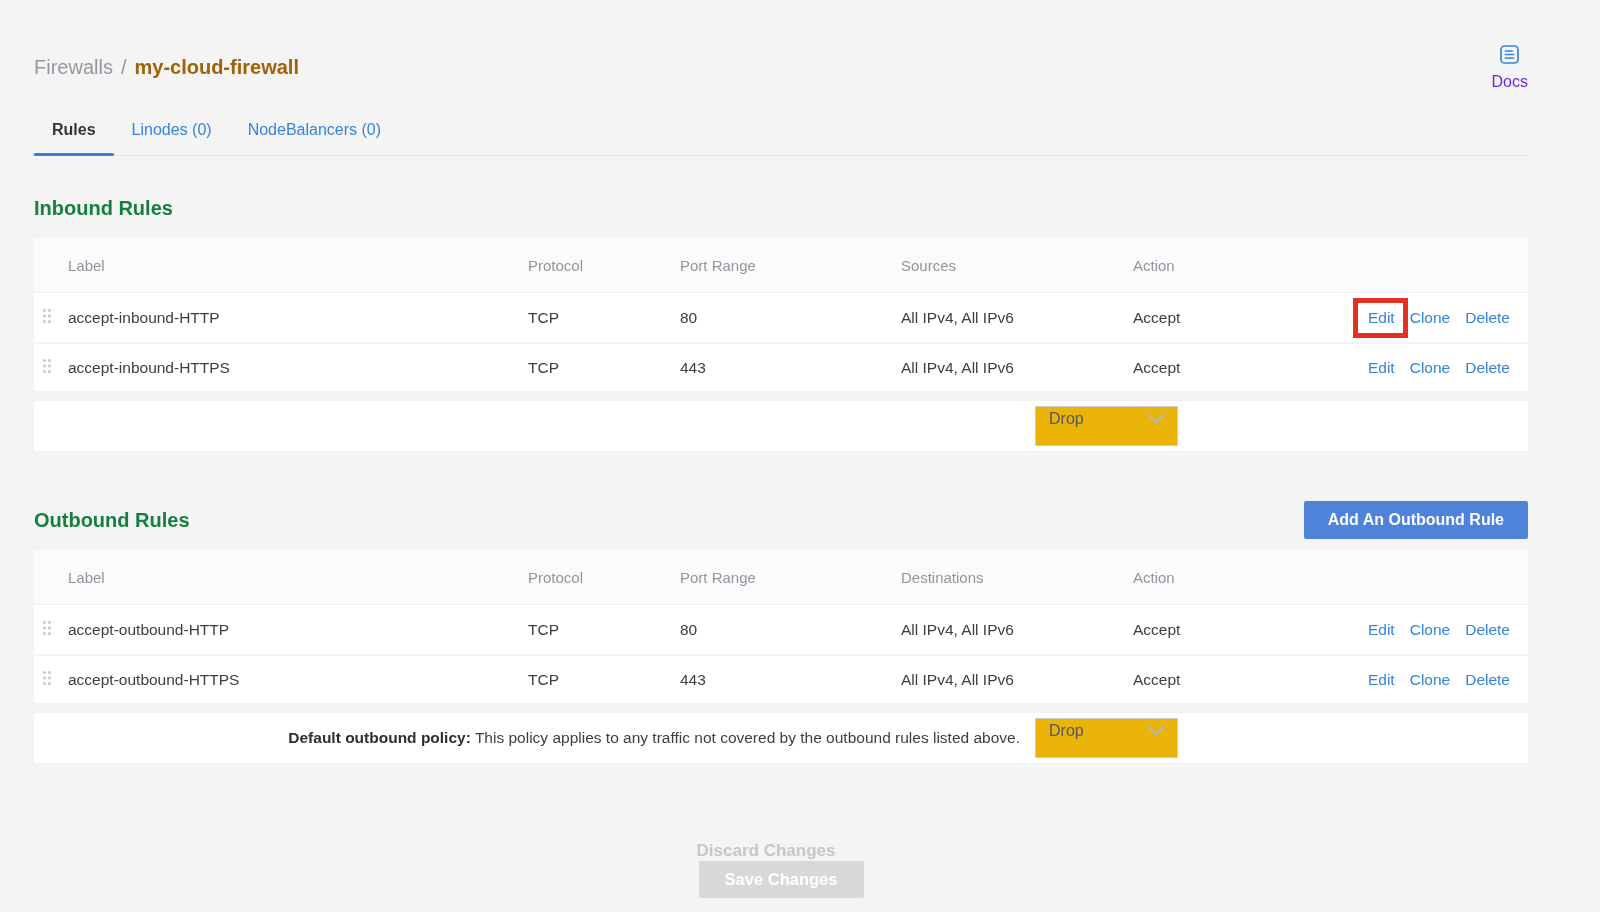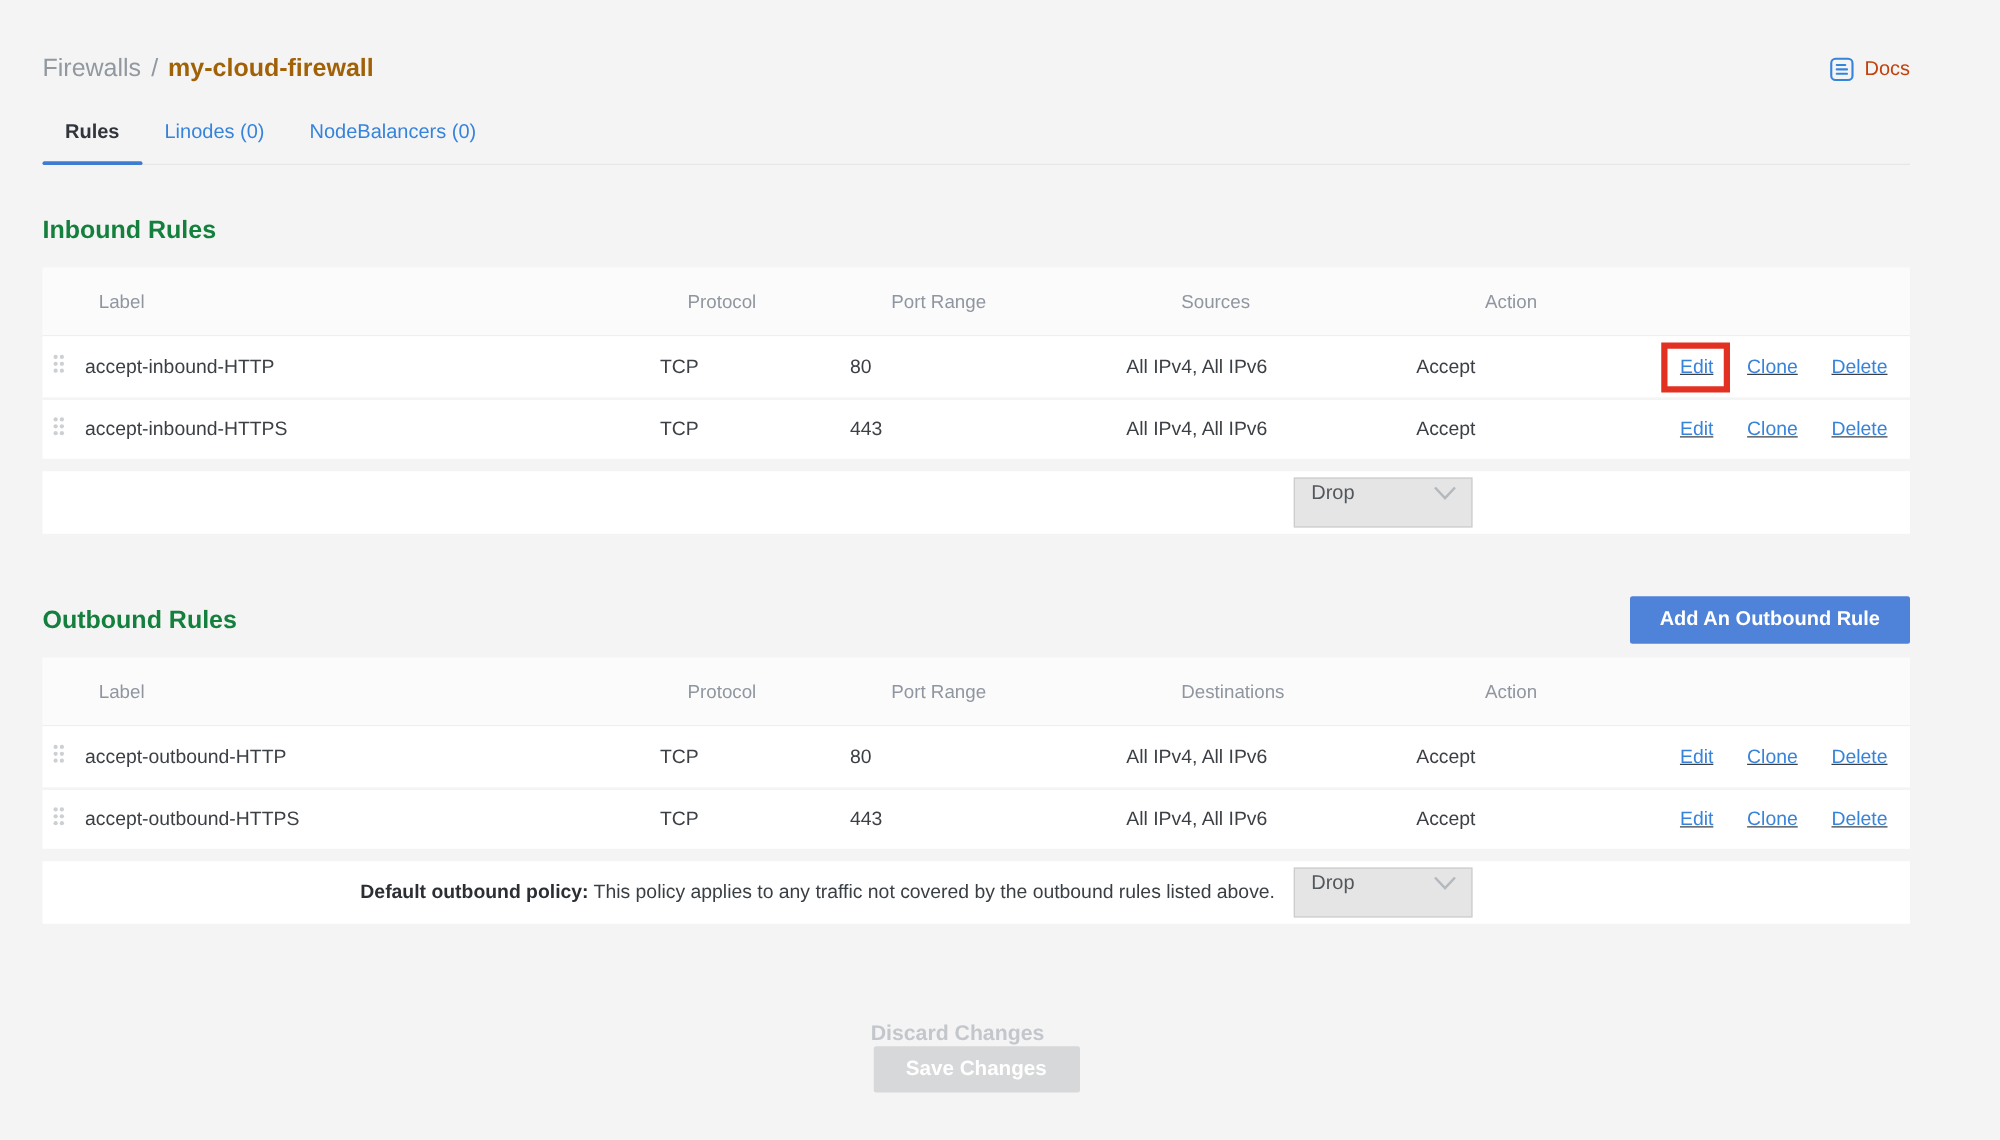--- a/index.html
+++ b/index.html
@@ -6,22 +6,22 @@
   html,body { width:1600px; height:912px; background:#f4f4f4; overflow:hidden;
               font-family:"Liberation Sans", sans-serif; color:#32363c; }
   .page { width:1494px; margin-left:34px; }
 
   
   .topbar { padding-top:44px; display:flex; justify-content:space-between; align-items:center; }
   .breadcrumb { font-size:20px; display:flex; align-items:baseline; gap:8px; }
   .crumb-link { color:#9298a0; cursor:pointer; }
   .crumb-sep  { color:#9298a0; }
   .crumb-current { color:#a16207; font-weight:700; }
-  .docs { display:flex; align-items:center; gap:8px; color:#c2410c; font-size:16px;
-          text-decoration:none; cursor:pointer; }
+  .docs { display:flex; align-items:center; gap:8px; color:#6d28d9; font-size:16px;
+          text-decoration:none; cursor:pointer;flex-direction:column; }
 
   
   .tabs { margin-top:30px; display:flex; border-bottom:1px solid #e4e6e8; }
   .tab { position:relative; padding:0 18px 16px; font-size:16px; color:#3683dc; cursor:pointer; }
   .tab.active { color:#32363c; font-weight:700; }
   .tab.active::after { content:""; position:absolute; left:0; right:0; bottom:-1px;
                        height:3px; background:#3c7dd3; border-radius:2px; }
 
   
   .section-head { display:flex; justify-content:space-between; align-items:center; height:38px; }
@@ -29,37 +29,37 @@
   .section-head.outbound { margin-top:50px; }
   .section-title { font-size:20px; font-weight:700; color:#15803d; }
   .btn-primary { background:#4f82d9; border:none; color:#fff; font-size:16px; font-weight:600;
                  font-family:inherit; height:38px; padding:0 24px; border-radius:2px; cursor:pointer; }
 
   
   .table { margin-top:11px; }
   .row { display:grid; grid-template-columns:34px 460px 152px 221px 232px 188px 1fr;
          align-items:center; }
   .thead { height:55px; background:#fbfbfb; border-bottom:1px solid #eeeff0;
-           color:#9096a0; font-size:15px;gap:11px; }
+           color:#9096a0; font-size:15px; }
   .body-row { height:49px; background:#fff; font-size:15.5px; color:#3c4045; }
   .body-row + .body-row { border-top:2px solid #f4f4f4; }
-  .cell.links { display:flex; justify-content:flex-end; align-items:center; gap:27px;
-                padding-right:18px;text-decoration:underline; }
+  .cell.links { display:flex; justify-content:flex-end; align-items:center; gap:15px;
+                padding-right:18px; }
   .link { color:#3683dc; font-size:15.5px; cursor:pointer; }
   .rel { position:relative; }
   .hlbox { position:absolute; left:-15px; right:-13px; top:-11px; bottom:-11px;
            border:5px solid #e23122; pointer-events:none; }
   .drag { display:inline-flex; margin-left:8px; }
 
   
   .policy-row { margin-top:10px; height:50px; background:#fff; display:flex;
                 align-items:center; justify-content:flex-end; font-size:15.5px; }
   .policy-text { color:#3a3f44; }
   .policy-text b { color:#2b2f34; }
-  .select { width:143px; height:40px; background:#e5e5e5; border:1px solid #cccccc;
+  .select { width:143px; height:40px; background:#eab308; border:1px solid #cccccc;
             margin:0 350px 0 15px; display:flex; align-items:center;
             justify-content:space-between; padding:0 12px 15px 13px; cursor:pointer;
             color:#52575c; font-size:16px; }
 
   
   .footer { margin-top:78px; display:flex; justify-content:flex-end; align-items:center;flex-direction:column; }
   .discard { color:#c3c7cb; font-size:17px; font-weight:600; margin-right:30px; cursor:default; }
   .save { background:#d7d8d9; border:none; color:#fff; font-size:16.5px; font-weight:600;
           font-family:inherit; height:37px; width:165px; border-radius:2px; cursor:default; }
 </style>

